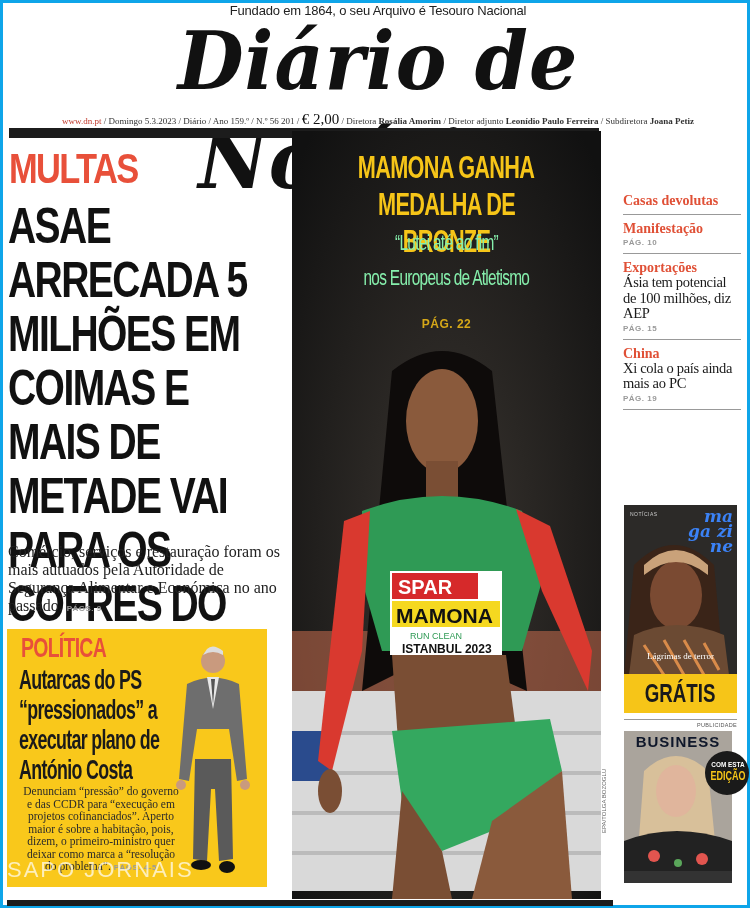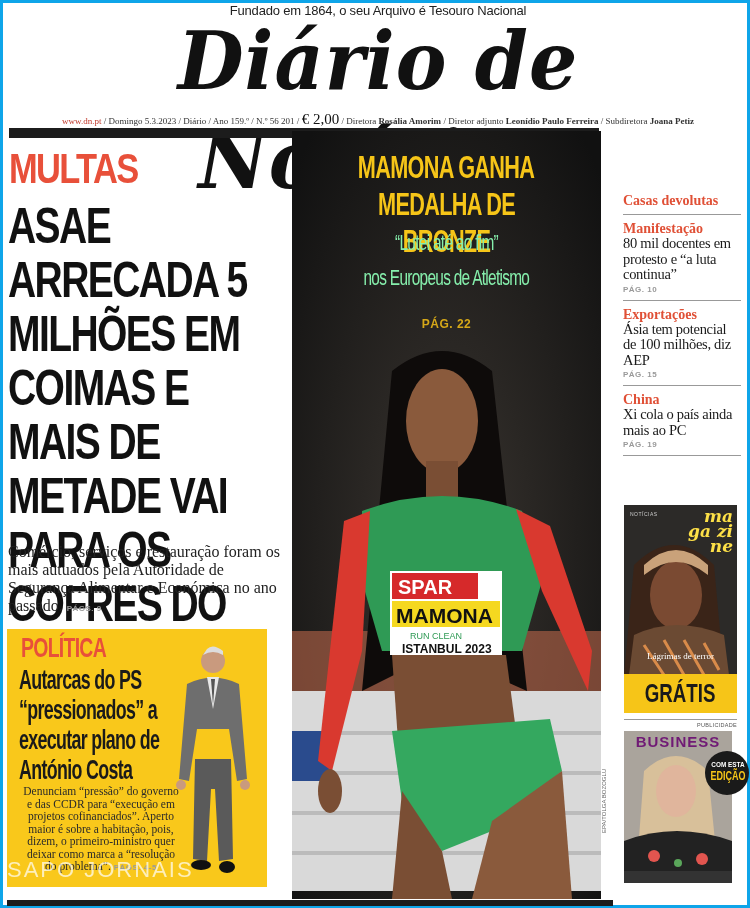--- a/index.html
+++ b/index.html
@@ -69,34 +69,34 @@
   
   .rcol { position: absolute; left: 620px; top: 146px; width: 118px; margin-top: 44px; }
   .brief { border-bottom: 1px solid #999; padding-bottom: 6px; margin-bottom: 6px; }
   .brief .bk { font-family: "Liberation Serif", serif; font-weight: bold; font-size: 14px; line-height: 15px; color: #e05036; }
   .brief .bt { font-family: "Liberation Serif", serif; font-size: 14.5px; line-height: 15.5px; color: #1a1a1a; letter-spacing: -0.3px; }
   .brief .pg { display: block; margin-top: 2px; }
   .brief .pg.inline { display: inline; }
 
   .magazine { position: absolute; left: 621px; top: 502px; width: 113px; height: 208px; background: #2b2623; overflow: hidden; }
   .mag-title { position: absolute; right: 4px; top: 4px; width: 46px; text-align: right;
-    font-family: "DejaVu Serif", serif; font-style: italic; font-weight: bold; font-size: 17px; line-height: 15px; color: #fde047; }
+    font-family: "DejaVu Serif", serif; font-style: italic; font-weight: bold; font-size: 17px; line-height: 15px; color: #3b82f6; }
   .mag-note { position: absolute; left: 6px; top: 6px; font-family: "Liberation Sans", sans-serif; font-size: 5px; color: #ccc; letter-spacing: 0.5px; }
   .mag-caption { position: absolute; left: 0; width: 113px; top: 146px; text-align: center;
     font-family: "Liberation Serif", serif; font-size: 9px; color: #fff; }
   .gratis { position: absolute; left: 621px; top: 671px; width: 113px; height: 39px; background: #f6c518;
     font-family: "Liberation Sans", sans-serif; font-weight: bold; font-size: 26px; line-height: 39px; text-align: center; color: #1a1a1a; }
   .gratis span { display: inline-block; transform: scaleX(0.72); letter-spacing: 0px; }
 
   .pub-line { position: absolute; left: 621px; top: 716px; width: 113px; height: 1px; background: #999; }
   .pub { position: absolute; left: 621px; top: 719px; width: 113px; text-align: right;
     font-family: "Liberation Sans", sans-serif; font-size: 5.5px; color: #555; letter-spacing: 0.3px; }
   .business { position: absolute; left: 621px; top: 728px; width: 108px; height: 152px; background: #b9b4ae; overflow: hidden; }
   .biz-title { position: absolute; left: 0; width: 108px; top: 2px; text-align: center;
-    font-family: "Liberation Sans", sans-serif; font-weight: bold; font-size: 15px; color: #701a75; letter-spacing: 1px; }
+    font-family: "Liberation Sans", sans-serif; font-weight: bold; font-size: 15px; color: #0f172a; letter-spacing: 1px; }
   .badge { position: absolute; left: 702px; top: 748px; width: 44px; height: 44px; border-radius: 50%; background: #1a1a1a;
     text-align: right; font-family: "Liberation Sans", sans-serif; font-weight: bold; }
   .badge .b1 { display: block; color: #fff; font-size: 8px; margin-top: 9px; transform: scaleX(0.8); }
   .badge .b2 { display: block; color: #f6c518; font-size: 12px; transform: scaleX(0.75); }
 </style>
 </head>
 <body>
 
 <div class="page">
 
@@ -203,21 +203,20 @@
     <div class="c-pg">PÁG. 22</div>
   </div>
   <div class="credit">EPA/TOLGA BOZOGLU</div>
 
   <div class="rcol">
     <div class="brief">
       <div class="bk">Casas devolutas</div>
     </div>
     <div class="brief">
       <div class="bk">Manifestação</div>
-      <div class="bt">80 mil docentes em protesto e “a luta continua”</div>
       <span class="pg">PÁG. 10</span>
     </div>
     <div class="brief">
       <div class="bk">Exportações</div>
       <div class="bt">Ásia tem potencial de 100 milhões, diz AEP</div>
       <span class="pg">PÁG. 15</span>
     </div>
     <div class="brief">
       <div class="bk">China</div>
       <div class="bt">Xi cola o país ainda mais ao PC</div>

